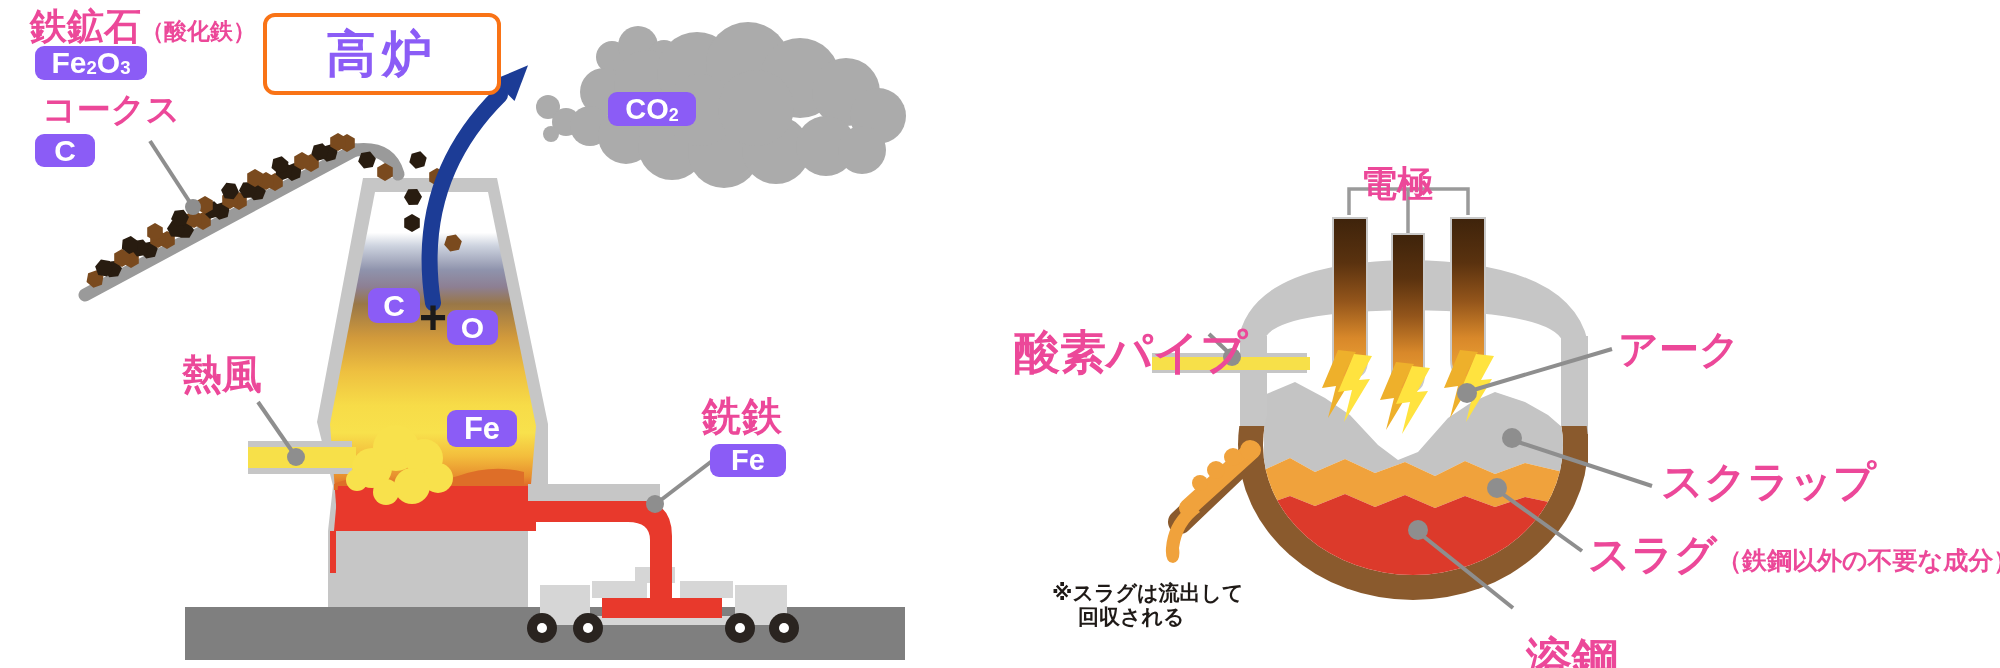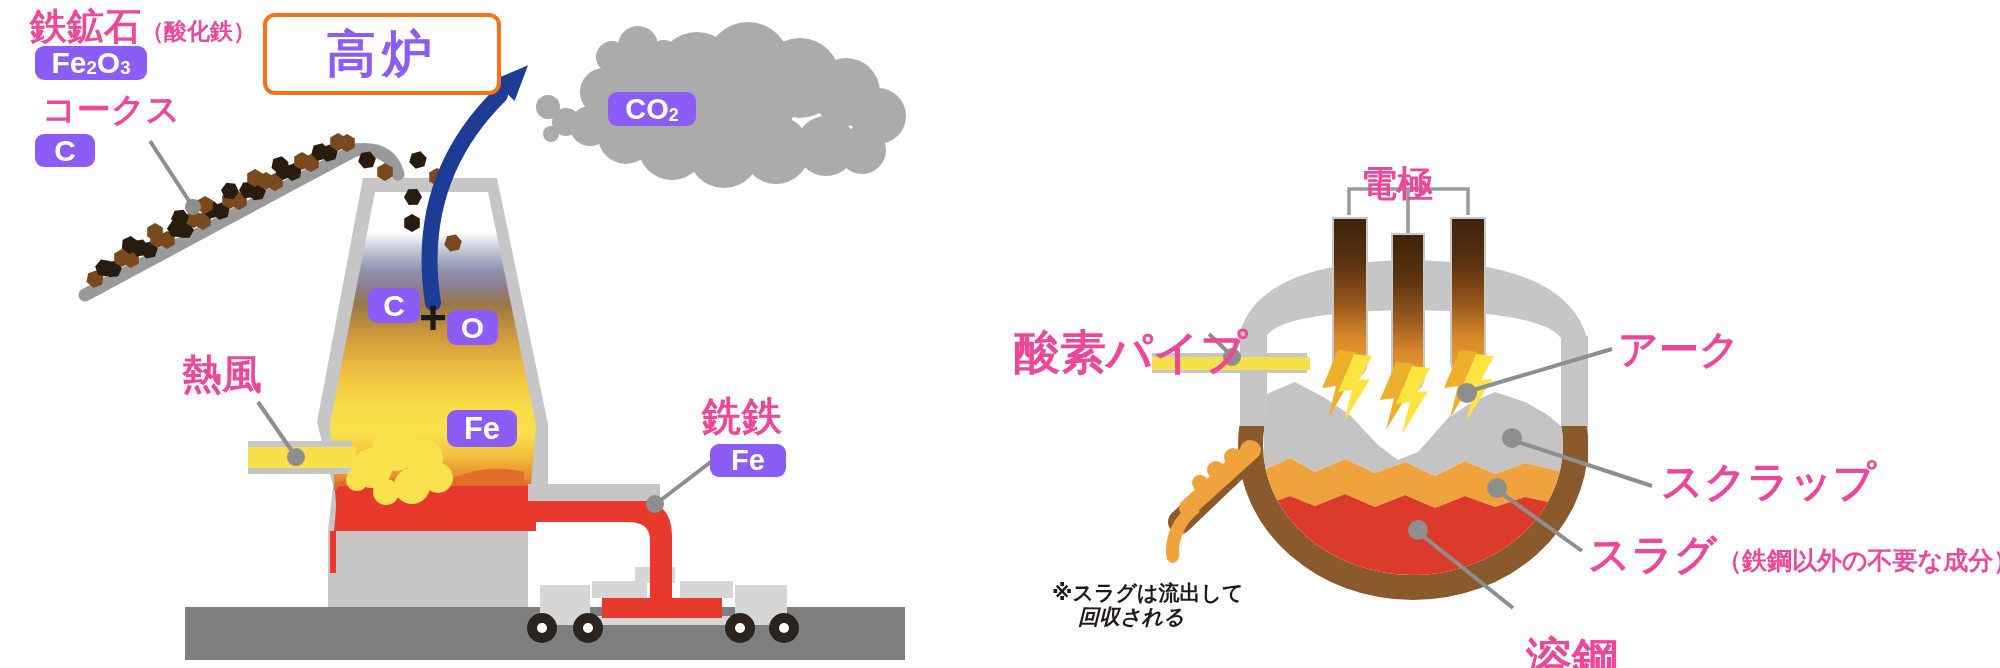--- a/index.html
+++ b/index.html
@@ -16,21 +16,21 @@
   }
   .badge{
     position:absolute;background:#8b5cf6;color:#fff;border-radius:9px;
     display:flex;align-items:center;justify-content:center;
     font-weight:bold;line-height:1;
   }
   .badge .sub{font-size:0.62em;align-self:flex-end;transform:translateY(-2px);}
   .small-note{font-weight:bold;}
   .plus{position:absolute;font-weight:900;color:#1a1a1a;text-align:center;line-height:1;}
   .footnote{position:absolute;font-weight:bold;font-size:21px;line-height:1.15;color:#1f1a17;}
-  .footnote .l2{margin-left:26px;font-style:italic;}
+  .footnote .l2{margin-left:26px;}
 </style>
 </head>
 <body>
 
 <div class="canvas">
 
 <svg width="2000" height="668" viewBox="0 0 2000 668">
   <defs>
     <linearGradient id="furnG" gradientUnits="userSpaceOnUse" x1="0" y1="192" x2="0" y2="531">
       <stop offset="0" stop-color="#ffffff"></stop>

